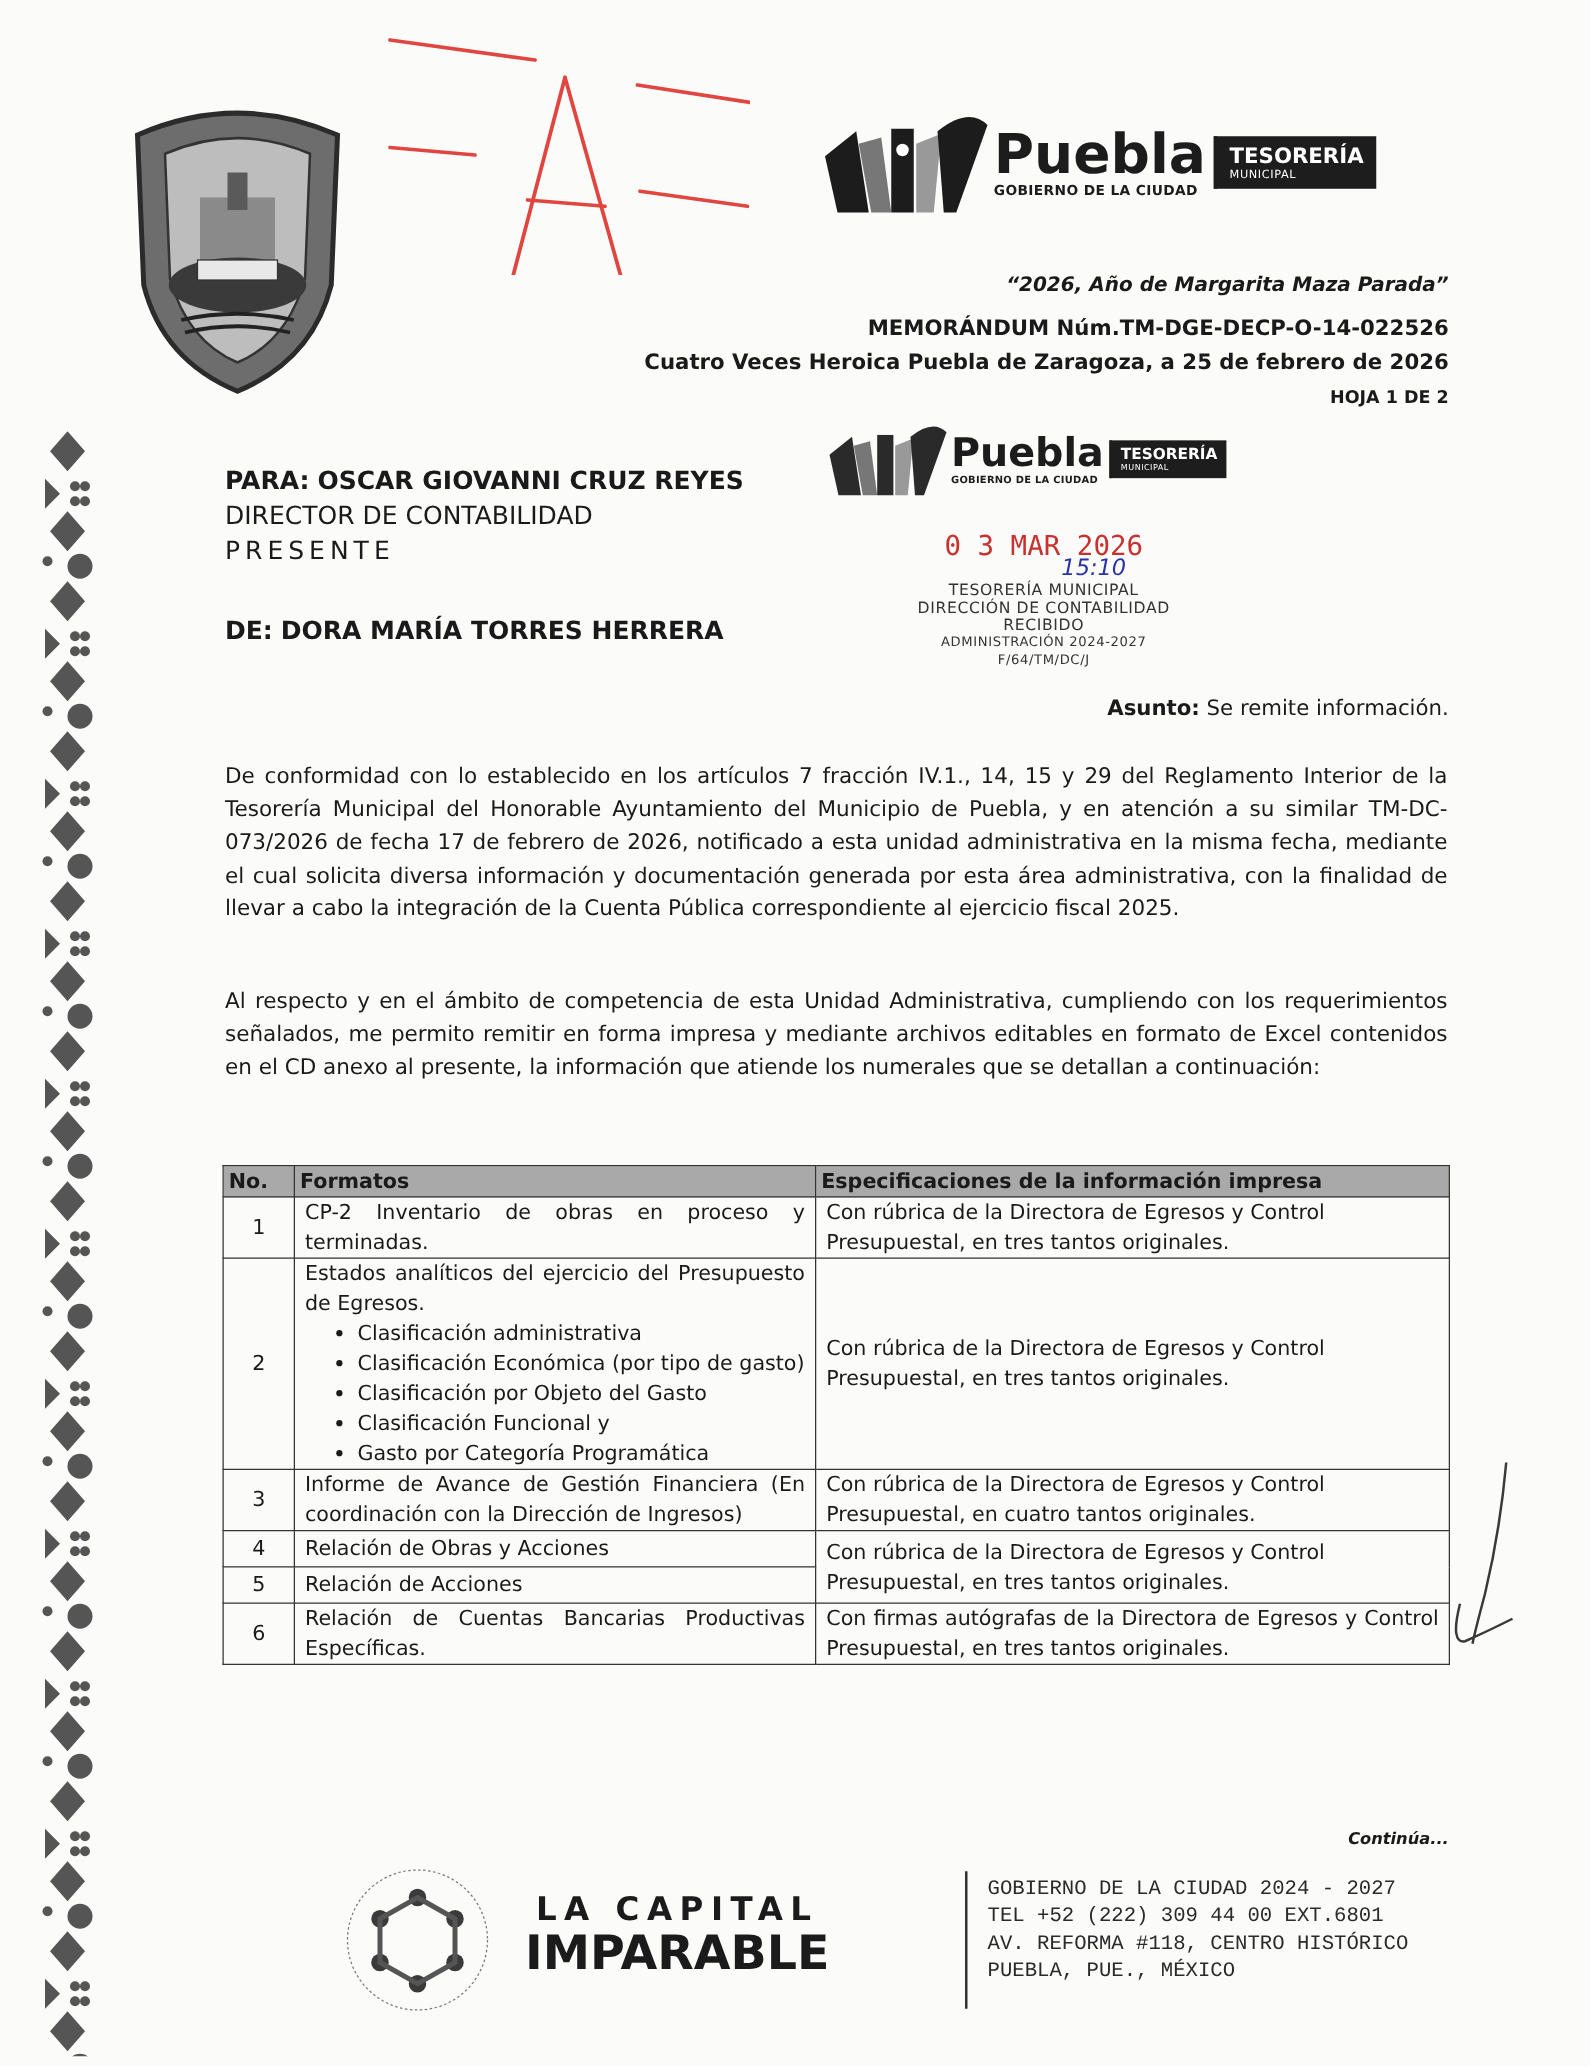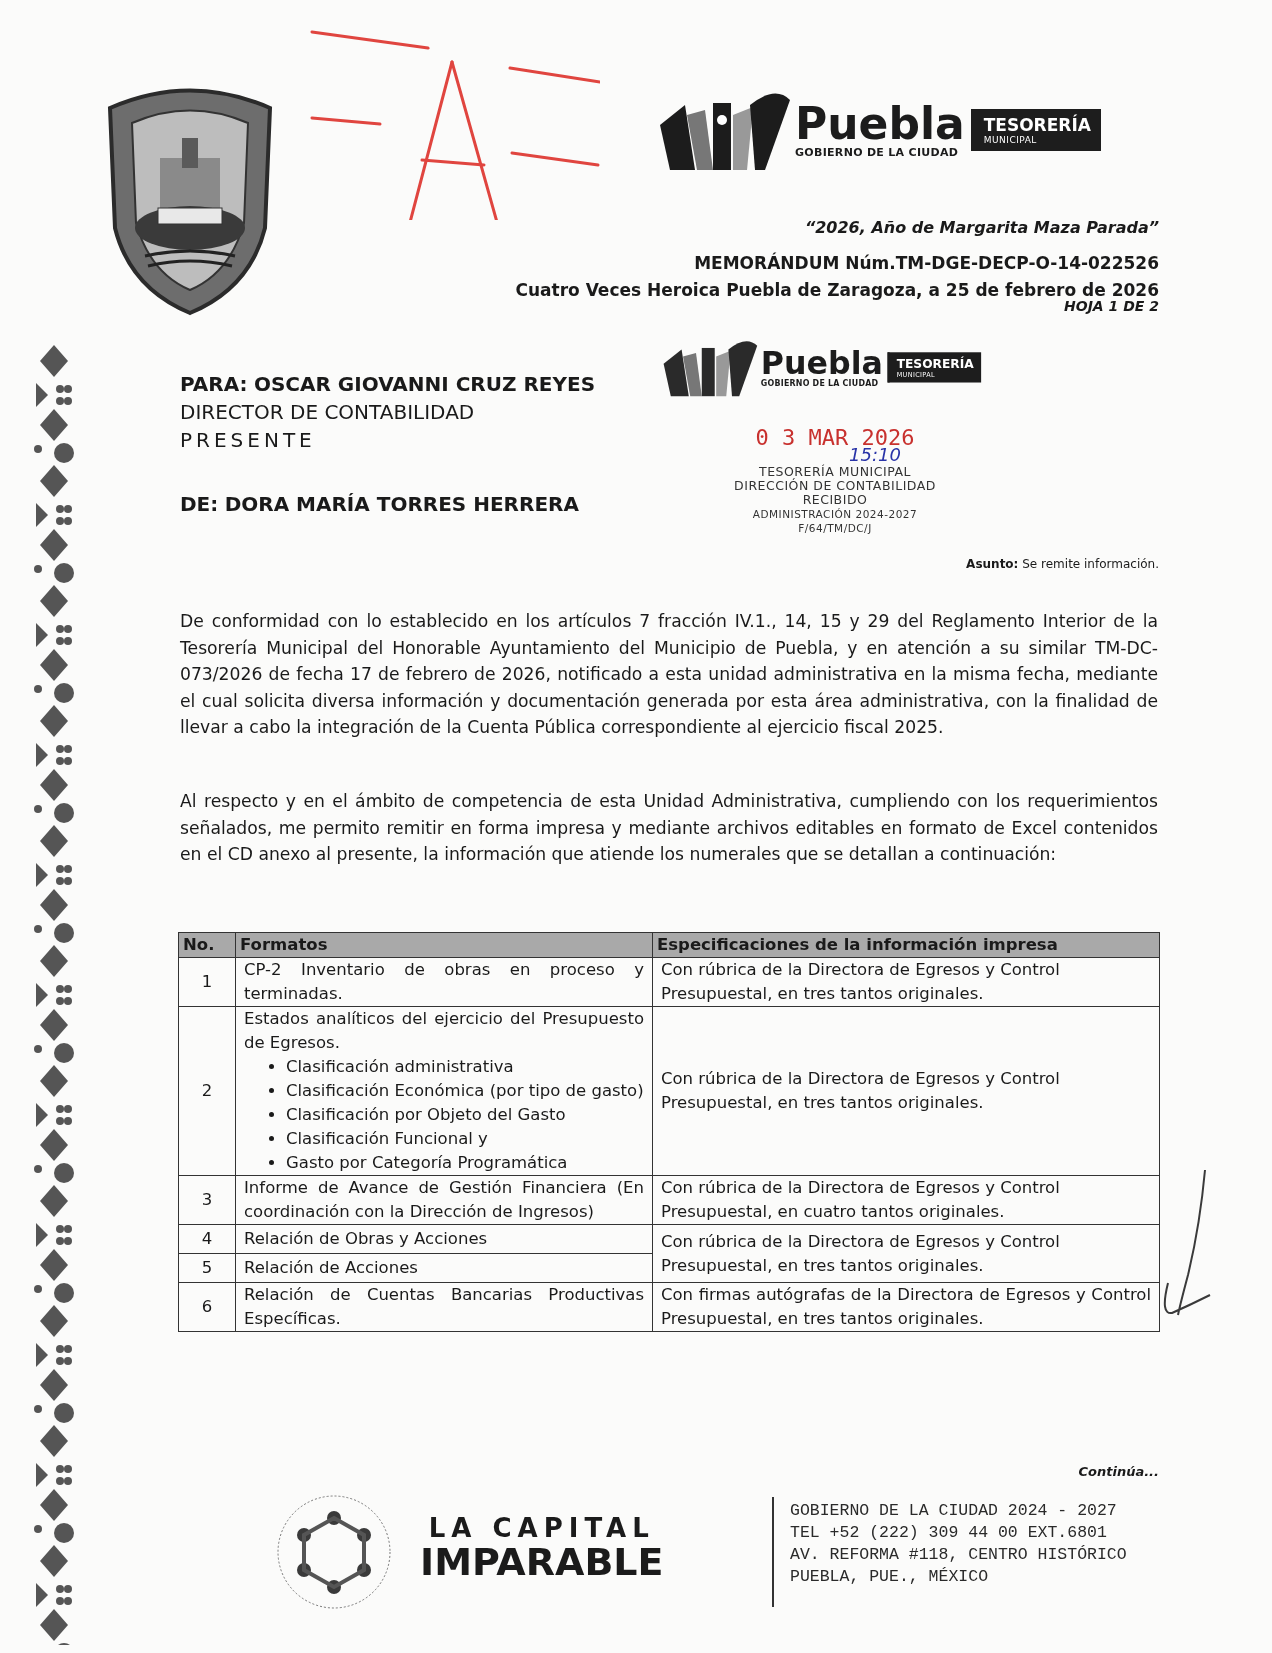--- a/index.html
+++ b/index.html
@@ -18,33 +18,33 @@
   .logo .art { width:140px; height:90px; }
   .logo .pb { font-family:"DejaVu Sans", sans-serif; font-weight:bold; color:#1c1c1c; line-height:1; }
   .logo .sub { font-family:"DejaVu Sans", sans-serif; font-weight:bold; font-size:11px; letter-spacing:0.3px; color:#1c1c1c; }
   .logo .tes { background:#1d1d1d; color:#fff; font-family:"DejaVu Sans", sans-serif; font-weight:bold; padding:6px 10px; margin-left:6px; border-left:3px solid #1d1d1d; }
   .logo .tes small { display:block; font-size:9px; font-weight:normal; letter-spacing:0.5px; }
 
   .header-right { right:113px; text-align:right; font-family:"DejaVu Sans", sans-serif; }
   .motto { top:218px; font-size:16px; font-style:italic; font-weight:bold; }
   .memo { top:253px; font-size:17px; font-weight:bold; }
   .place { top:280px; font-size:17px; font-weight:bold; }
-  .sheet { top:298px; font-size:14px; font-weight:bold;font-style:italic; }
+  .sheet { top:310px; font-size:14px; font-weight:bold; }
 
   .addr { left:180px; font-family:"DejaVu Sans", sans-serif; font-size:20px; }
   .addr b { font-weight:bold; }
   .spaced { letter-spacing:4px; }
 
   .stamp { left:695px; top:425px; width:280px; text-align:center; color:#333; font-family:"DejaVu Sans", sans-serif; }
   .stamp .date { color:#c8312e; font-family:"DejaVu Sans Mono", monospace; font-size:22px; }
   .stamp .time { color:#2a34a8; font-style:italic; font-size:18px; margin-left:80px; margin-top:-6px;text-align:center; }
   .stamp .ln { font-size:12.5px; letter-spacing:0.5px; line-height:14px; }
   .stamp .ln.small { font-size:10.5px; }
 
-  .asunto { right:113px; top:557px; font-family:"DejaVu Sans", sans-serif; font-size:12px;margin-left:40px; }
+  .asunto { right:113px; top:557px; font-family:"DejaVu Sans", sans-serif; font-size:17px;margin-left:40px; }
 
   .para { left:180px; width:978px; font-family:"DejaVu Sans", sans-serif; font-size:17.2px; line-height:26.5px; text-align:justify; }
 
   table.main { position:absolute; left:178px; top:932px; width:982px; border-collapse:collapse; font-family:"DejaVu Sans", sans-serif; font-size:16.5px; line-height:24px; }
   table.main th { background:#a9a9a9; border:1.5px solid #333; font-weight:bold; padding:0 4px; height:24px; text-align:left; }
   table.main td { border:1.5px solid #333; vertical-align:middle; padding:0 8px; }
   table.main td.no { text-align:center; width:40px; }
   table.main td.fmt { width:400px; text-align:justify; }
   table.main ul { margin:0; padding-left:42px; }
   table.main li { list-style:disc; }

